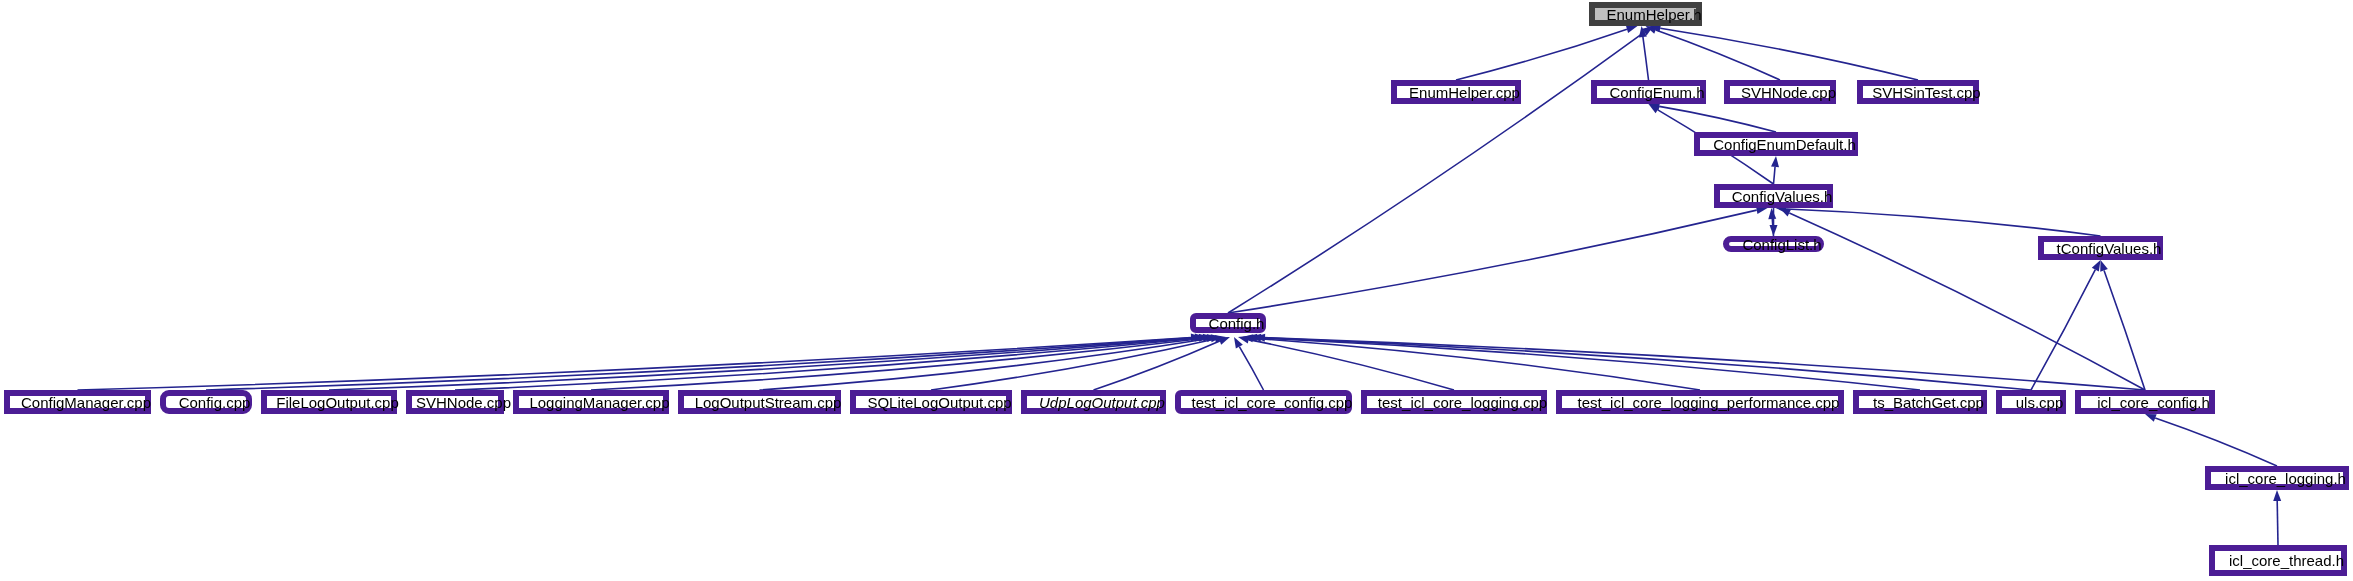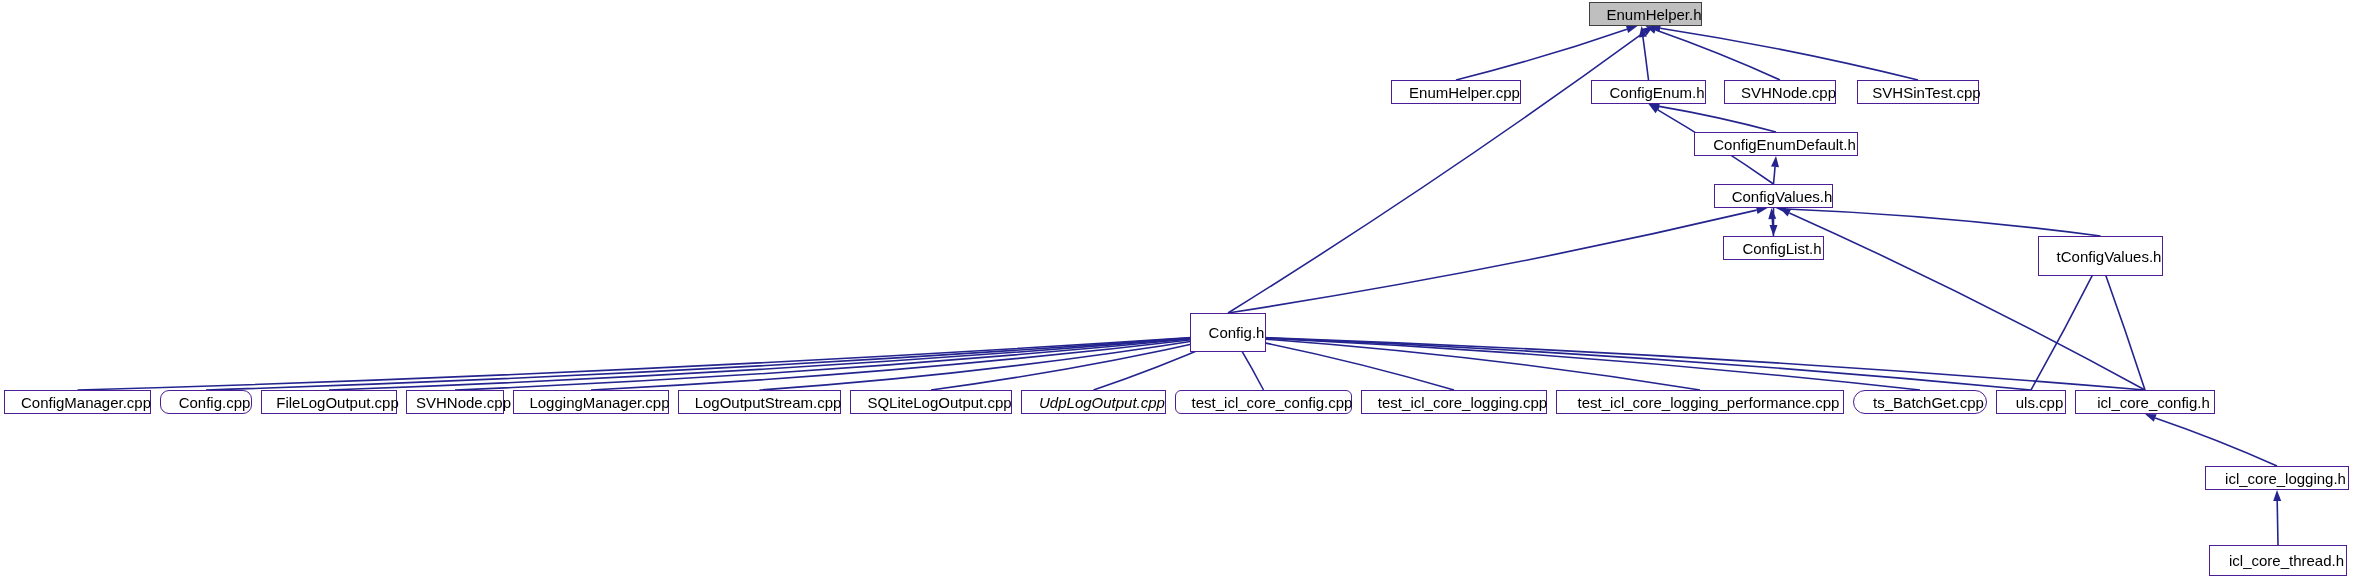--- a/index.html
+++ b/index.html
@@ -21,21 +21,21 @@
   #graph-svg {
     position: absolute;
     left: 0;
     top: 0;
     width: 2353px;
     height: 581px;
   }
   .node-box {
     position: absolute;
     box-sizing: border-box;
-    border: 1px solid #4c1d95;
+    border: 6px solid #4c1d95;
     background: #ffffff;
     display: flex;
     align-items: center;
     justify-content: center;
     font-size: 15px;
     line-height: 1;
     color: #000000;
     white-space: nowrap;
     font-family: "Liberation Sans", sans-serif;
     padding-left: 17px;
@@ -141,27 +141,27 @@
       </div>
       <div class="node-box" style="left: 1857px; top: 80px; width: 122px; height: 24px;">
         <span class="node-label">SVHSinTest.cpp</span>
       </div>
       <div class="node-box" style="left: 1694px; top: 132px; width: 164px; height: 24px;">
         <span class="node-label">ConfigEnumDefault.h</span>
       </div>
       <div class="node-box" style="left: 1714px; top: 184px; width: 119px; height: 24px;">
         <span class="node-label">ConfigValues.h</span>
       </div>
-      <div class="node-box" style="left: 1723px; top: 236px; width: 101px; height: 24px;">
+      <div class="node-box" style="left: 1723px; top: 236px; width: 101px; height: 16px; border-radius: 9px;">
         <span class="node-label">ConfigList.h</span>
       </div>
-      <div class="node-box" style="left: 2038px; top: 236px; width: 125px; height: 40px; text-align: right;">
+      <div class="node-box" style="left: 2038px; top: 236px; width: 125px; height: 24px; text-align: right;">
         <span class="node-label">tConfigValues.h</span>
       </div>
-      <div class="node-box" style="left: 1190px; top: 313px; width: 76px; height: 39px;">
+      <div class="node-box" style="left: 1190px; top: 313px; width: 76px; height: 20px; border-radius: 6px;">
         <span class="node-label">Config.h</span>
       </div>
       <div class="node-box" style="left: 4px; top: 390px; width: 147px; height: 24px;">
         <span class="node-label">ConfigManager.cpp</span>
       </div>
       <div class="node-box" style="left: 160px; top: 390px; width: 92px; height: 24px; border-radius: 9px;">
         <span class="node-label">Config.cpp</span>
       </div>
       <div class="node-box" style="left: 261px; top: 390px; width: 136px; height: 24px;">
         <span class="node-label">FileLogOutput.cpp</span>
@@ -183,21 +183,21 @@
       </div>
       <div class="node-box" style="left: 1175px; top: 390px; width: 177px; height: 24px; border-radius: 6px;">
         <span class="node-label">test_icl_core_config.cpp</span>
       </div>
       <div class="node-box" style="left: 1361px; top: 390px; width: 186px; height: 24px;">
         <span class="node-label">test_icl_core_logging.cpp</span>
       </div>
       <div class="node-box" style="left: 1556px; top: 390px; width: 288px; height: 24px;">
         <span class="node-label">test_icl_core_logging_performance.cpp</span>
       </div>
-      <div class="node-box" style="left: 1853px; top: 390px; width: 134px; height: 24px; border-radius: 12px;">
+      <div class="node-box" style="left: 1853px; top: 390px; width: 134px; height: 24px;">
         <span class="node-label">ts_BatchGet.cpp</span>
       </div>
       <div class="node-box" style="left: 1996px; top: 390px; width: 70px; height: 24px;">
         <span class="node-label">uls.cpp</span>
       </div>
       <div class="node-box" style="left: 2075px; top: 390px; width: 140px; height: 24px;">
         <span class="node-label">icl_core_config.h</span>
       </div>
       <div class="node-box" style="left: 2205px; top: 466px; width: 144px; height: 24px;">
         <span class="node-label">icl_core_logging.h</span>

